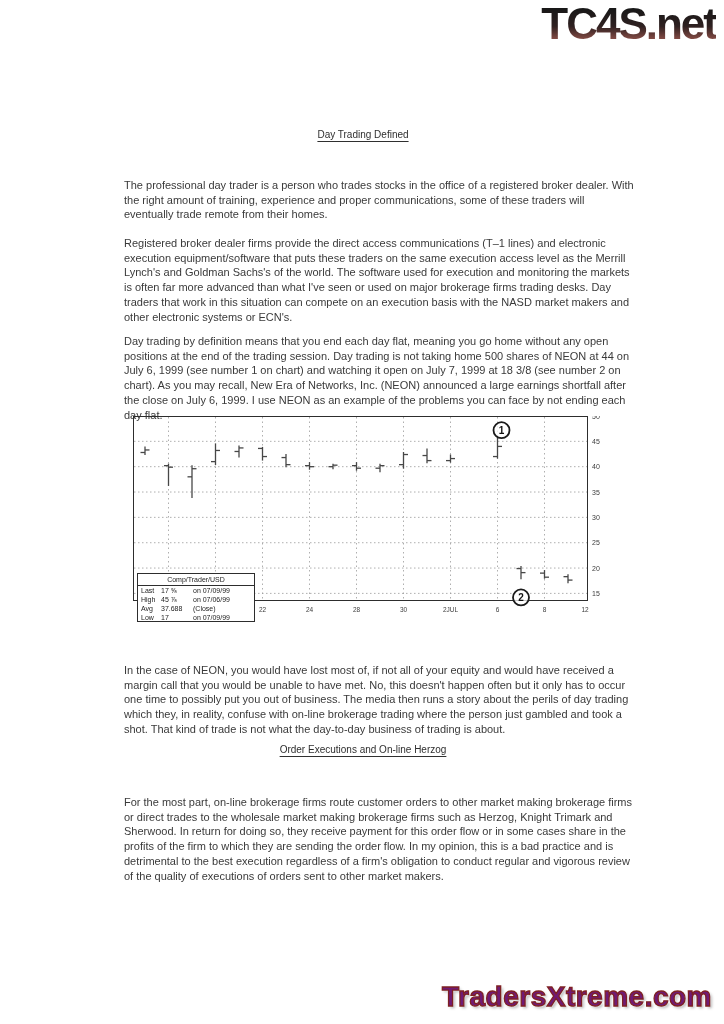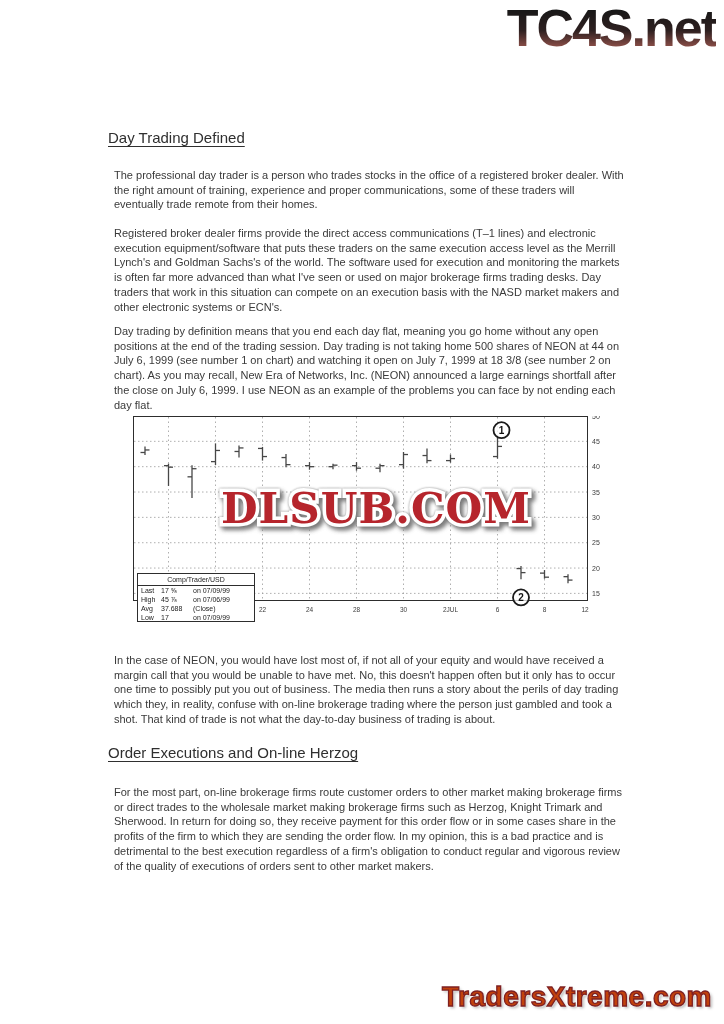--- a/index.html
+++ b/index.html
@@ -9,48 +9,49 @@
     background:#ffffff;
     font-family:"Liberation Sans", sans-serif;
     color:#3a3a3a;
     overflow:hidden;
   }
   .abs{position:absolute;}
 
   
   .logo-tc4s{
     top:2px;right:8px;
-    font-size:52px;font-weight:bold;letter-spacing:-2px;
+    font-size:44px;font-weight:bold;letter-spacing:-2px;
     color:#4a2c28;
     line-height:1;
   }
   @supports (-webkit-background-clip: text){
     .logo-tc4s{
       background:linear-gradient(180deg,#181818 15%,#2e2020 55%,#9a564e 92%);
       -webkit-background-clip:text;background-clip:text;color:transparent;
     }
   }
   .logo-tx{
     top:983px;right:12px;
     font-size:28px;font-weight:bold;letter-spacing:0.5px;
-    color:#c2410c;
+    color:#701a75;
     -webkit-text-stroke:1.3px #7e2022;
     text-shadow:0 0 3px #fff,0 0 3px #fff,2px 2px 3px #aaa;
     line-height:1;
   }
 
   
   .col{left:108px;width:510px;}
   h2.sect{
-    font-size:15px;font-weight:normal;margin:0;
+    font-size:10px;font-weight:normal;margin:0;
     text-decoration:underline;text-underline-offset:3px;
     color:#2f2f2f;
+    text-align:center;
   }
   p.body{
-    font-size:11px;line-height:14.7px;margin:6px;color:#3a3a3a;
+    font-size:11px;line-height:14.7px;margin:16px;color:#3a3a3a;
   }
   .u{}
 
   
   .chart-wrap{left:133px;top:416px;width:486px;height:222px;}
   .chart-title{
     width:455px;text-align:center;font-weight:bold;font-size:11.5px;
     color:#222;height:18px;
   }
   .legend{
@@ -212,25 +213,20 @@
         <line x1="430.5" x2="435" y1="160.67123287671234" y2="160.67123287671234" stroke="#474747" stroke-width="1.3"></line>
         <line x1="435" x2="439.5" y1="164.09246575342465" y2="164.09246575342465" stroke="#474747" stroke-width="1.3"></line>
       </g>
       <circle cx="368.5" cy="14.191780821917792" r="8" fill="rgba(255,255,255,.75)" stroke="#1a1a1a" stroke-width="1.8"></circle>
       <text x="368.5" y="17.59178082191779" text-anchor="middle" font-size="10" font-weight="bold" fill="#111">1</text>
       <circle cx="388" cy="181.45205479452054" r="8" fill="rgba(255,255,255,.75)" stroke="#1a1a1a" stroke-width="1.8"></circle>
       <text x="388" y="184.85205479452054" text-anchor="middle" font-size="10" font-weight="bold" fill="#111">2</text>
     </svg>
 
   
-  <div class="watermark">
-    <svg width="430" height="58">
-      <text x="215" y="43" text-anchor="middle" font-family="DejaVu Serif, serif" font-size="42" font-weight="bold" letter-spacing="1" textLength="310" lengthAdjust="spacingAndGlyphs" paint-order="stroke" stroke="#ffffff" stroke-width="7" fill="#b6252c" style="filter:drop-shadow(3px 3px 2px rgba(110,110,110,.8)) drop-shadow(0 0 1px #9a9a9a);">DLSUB.COM</text>
-    </svg>
-  </div>
 
   
   <div class="legend">
     <div class="legend-title">Comp/Trader/USD</div>
     <div class="legend-row">
       <span class="lab">Last</span>
       <span class="val">17 ⅝</span>
       <span class="note">on 07/09/99</span>
     </div>
     <div class="legend-row">

